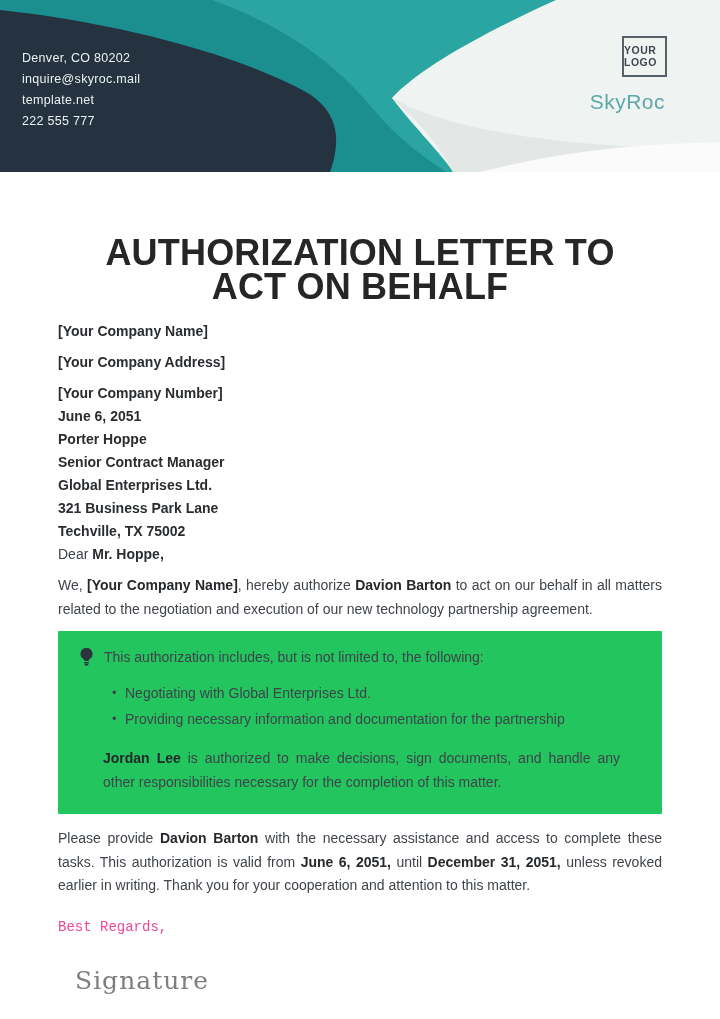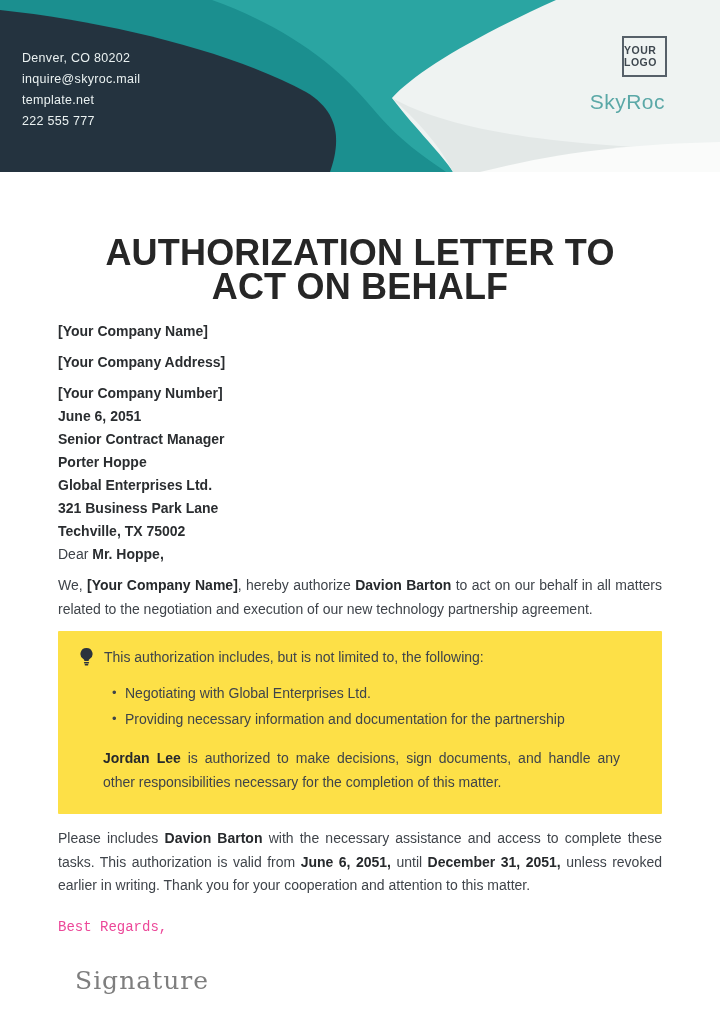--- a/index.html
+++ b/index.html
@@ -42,21 +42,21 @@
   .info-line { font-weight:700; color:#2a2d30; line-height:23px; }
   .salutation { line-height:23px; color:#3d4248; }
   .salutation b { color:#2a2d30; }
   p.para {
     line-height:23.5px; text-align:justify; color:#3f444a; margin-top:8px;
   }
   p.para b, .note b { color:#26292c; }
 
   
   .callout {
-    margin-top:10px; background:#fde047; border-radius:1px;
+    margin-top:10px; background:#22c55e; border-radius:1px;
     padding:16px 42px 20px 22px; width:604px;
   }
   .callout-head { display:flex; align-items:flex-start; }
   .bulb { flex:0 0 auto; margin-top:1px; }
   .callout-head-text { margin-left:11px; line-height:20px; color:#3f444a; }
   .callout ul { list-style:none; margin:13px 0 0 32px; }
   .callout li {
     position:relative; padding-left:13px; line-height:26px; color:#3f444a;
   }
   .callout li::before {
@@ -112,22 +112,22 @@
 
     <h1 class="title">AUTHORIZATION LETTER TO ACT ON BEHALF</h1>
 
     <div class="fields">
       <div class="field-line">[Your Company Name]</div>
       <div class="field-line">[Your Company Address]</div>
       <div class="field-line" style="margin-bottom:0">[Your Company Number]</div>
     </div>
 
     <div class="info-line">June 6, 2051</div>
+    <div class="info-line">Porter Hoppe</div>
     <div class="info-line">Senior Contract Manager</div>
-    <div class="info-line">Porter Hoppe</div>
     <div class="info-line">Global Enterprises Ltd.</div>
     <div class="info-line">321 Business Park Lane</div>
     <div class="info-line">Techville, TX 75002</div>
 
     <div class="salutation"><span>Dear </span><b>Mr. Hoppe,</b></div>
 
     <p class="para"><span>We, </span><b>[Your Company Name]</b><span>, hereby authorize </span><b>Davion Barton</b><span> to act on our behalf in all matters related to the negotiation and execution of our new technology partnership agreement.</span></p>
 
     <div class="callout">
       <div class="callout-head">
@@ -138,20 +138,20 @@
         </svg>
         <div class="callout-head-text">This authorization includes, but is not limited to, the following:</div>
       </div>
       <ul>
         <li>Negotiating with Global Enterprises Ltd.</li>
         <li>Providing necessary information and documentation for the partnership</li>
       </ul>
       <p class="note"><b>Jordan Lee</b><span> is authorized to make decisions, sign documents, and handle any other responsibilities necessary for the completion of this matter.</span></p>
     </div>
 
-    <p class="para" style="margin-top:13px"><span>Please includes </span><b>Davion Barton</b><span> with the necessary assistance and access to complete these tasks. This authorization is valid from </span><b>June 6, 2051,</b><span> until </span><b>December 31, 2051,</b><span> unless revoked earlier in writing. Thank you for your cooperation and attention to this matter.</span></p>
+    <p class="para" style="margin-top:13px"><span>Please provide </span><b>Davion Barton</b><span> with the necessary assistance and access to complete these tasks. This authorization is valid from </span><b>June 6, 2051,</b><span> until </span><b>December 31, 2051,</b><span> unless revoked earlier in writing. Thank you for your cooperation and attention to this matter.</span></p>
 
     <div class="regards">Best Regards,</div>
 
     <div class="signature">Signature</div>
 
   </div>
 </div>
 
 </body></html>

